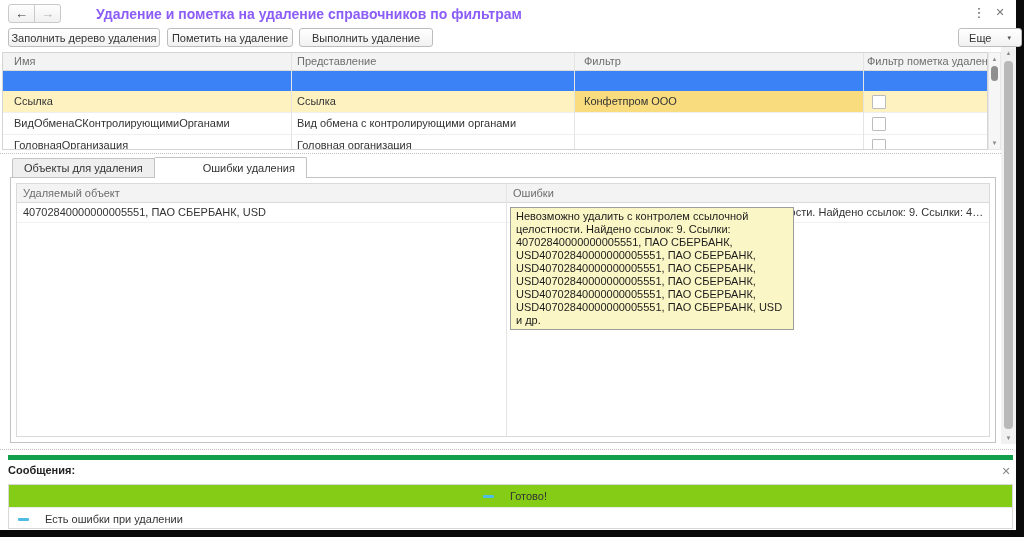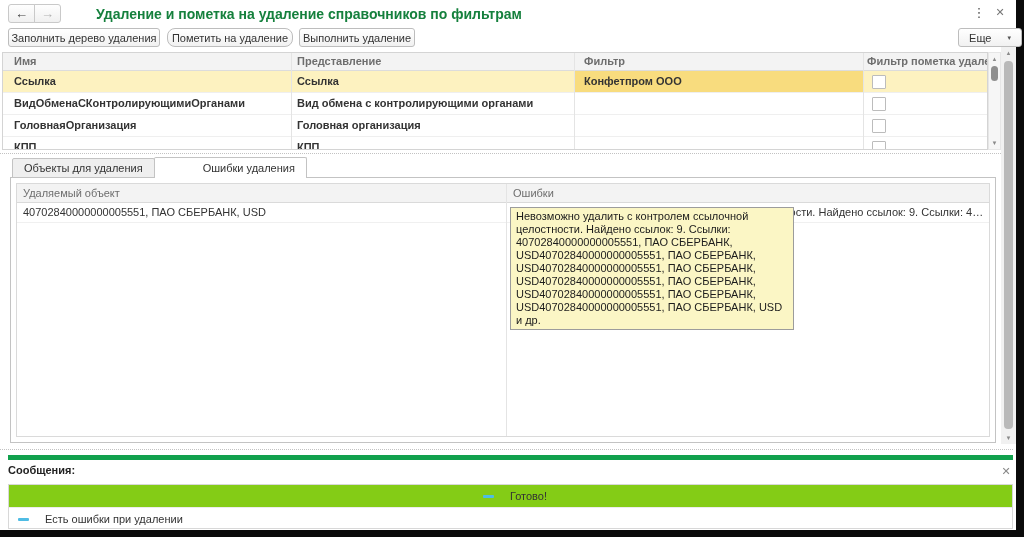--- a/index.html
+++ b/index.html
@@ -6,43 +6,43 @@
   #app{position:relative;width:1024px;height:537px;background:#0a0a0a;overflow:hidden;
        font-family:"Liberation Sans","DejaVu Sans",sans-serif;font-size:11px;color:#333;}
   #window{position:absolute;left:0;top:0;width:1016px;height:530px;background:#fff;}
 
   
   .nav-group{position:absolute;left:8px;top:4px;display:flex;}
   .nav-btn{width:27px;height:19px;border:1px solid #c9c9c9;background:linear-gradient(#fefefe,#f0f0f0);
            display:flex;align-items:center;justify-content:center;font-size:13px;box-sizing:border-box;}
   .nav-btn.back{border-radius:3px 0 0 3px;color:#3a3a3a;}
   .nav-btn.fwd{border-radius:0 3px 3px 0;margin-left:-1px;color:#b3b3b3;}
-  .win-title{position:absolute;left:96px;top:6px;font-size:14px;font-weight:bold;color:#15803d;white-space:nowrap;}
+  .win-title{position:absolute;left:96px;top:6px;font-size:14px;font-weight:bold;color:#8b5cf6;white-space:nowrap;}
   .icon-btn{position:absolute;display:flex;align-items:center;justify-content:center;cursor:default;}
   #menu-dots{left:972px;top:3px;width:14px;height:18px;font-size:13px;color:#555;}
   #close-win{left:992px;top:3px;width:16px;height:18px;font-size:11px;color:#777;}
 
   
   .btn{position:absolute;top:28px;height:19px;border:1px solid #bdbdbd;border-radius:3px;
        background:linear-gradient(#ffffff,#f1f1f1);display:flex;align-items:center;justify-content:center;
        font-size:11px;color:#333;box-sizing:border-box;white-space:nowrap;}
   #btn-fill{left:8px;width:152px;}
-  #btn-mark{left:167px;width:126px;border-radius:8px;}
-  #btn-delete{left:299px;width:116px;}
+  #btn-mark{left:167px;width:126px;}
+  #btn-delete{left:299px;width:134px;}
   #btn-more{left:958px;width:64px;gap:16px;}
   .dd-arrow{font-size:7px;color:#555;line-height:1;}
 
   
   #tbl1{position:absolute;left:2px;top:52px;width:986px;height:98px;border:1px solid #d4d4d4;
-        box-sizing:border-box;overflow:hidden;background:#3b82f6;font-weight:bold;}
+        box-sizing:border-box;overflow:hidden;background:#3b82f6;}
   #tbl1 .thead{position:relative;height:17px;background:#f3f3f3;border-bottom:1px solid #dcdcdc;color:#6e6e6e;}
   #tbl1 .thead span{position:absolute;top:2px;white-space:nowrap;}
   .h-c1{left:11px;} .h-c2{left:294px;} .h-c3{left:581px;} .h-c4{left:864px;}
   #tbl1 .trow{position:relative;height:21px;border-bottom:1px solid #efefef;background:#fff;}
-  #tbl1 .trow.sel{background:#fdf2c0;}
+  #tbl1 .trow.sel{background:#fdf2c0;margin-top:20px;}
   #tbl1 .trow span{position:absolute;top:4px;white-space:nowrap;z-index:3;}
   .c1{left:11px;} .c2{left:294px;} .c3{left:581px;}
   .cell-sel{position:absolute;left:571px;top:0;width:289px;height:100%;background:#f8dc7e;z-index:1;}
   .vdiv{position:absolute;top:0;bottom:0;width:1px;background:#e4e4e4;z-index:2;pointer-events:none;}
   .vd1{left:288px;} .vd2{left:571px;} .vd3{left:860px;}
   .cbx{position:absolute;left:869px;top:4px;width:12px;height:12px;border:1px solid #bcbcbc;
        background:#fff;border-radius:1px;z-index:3;}
 
   
   .sb{position:absolute;background:#f6f6f6;box-sizing:border-box;}

